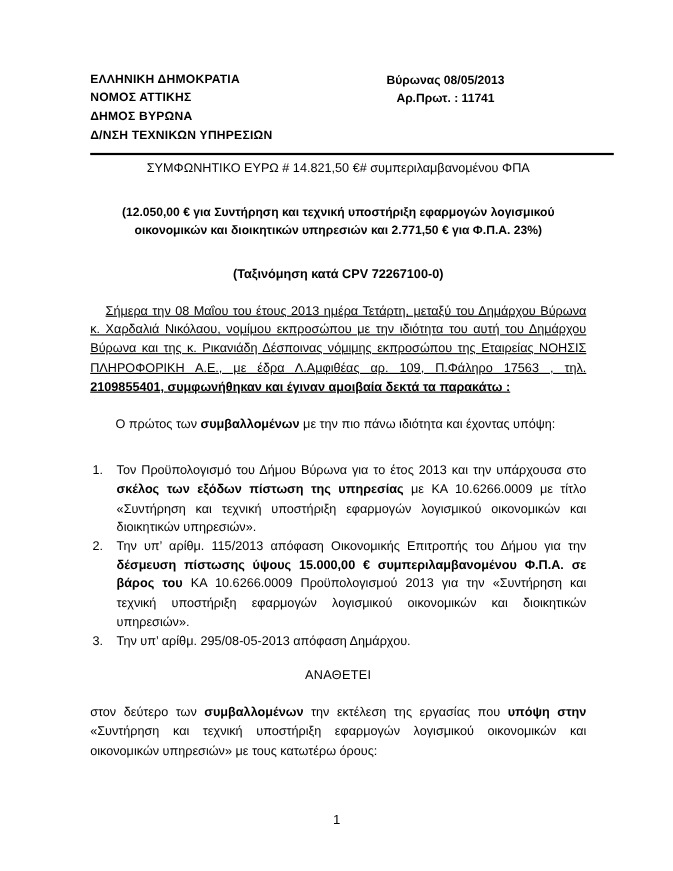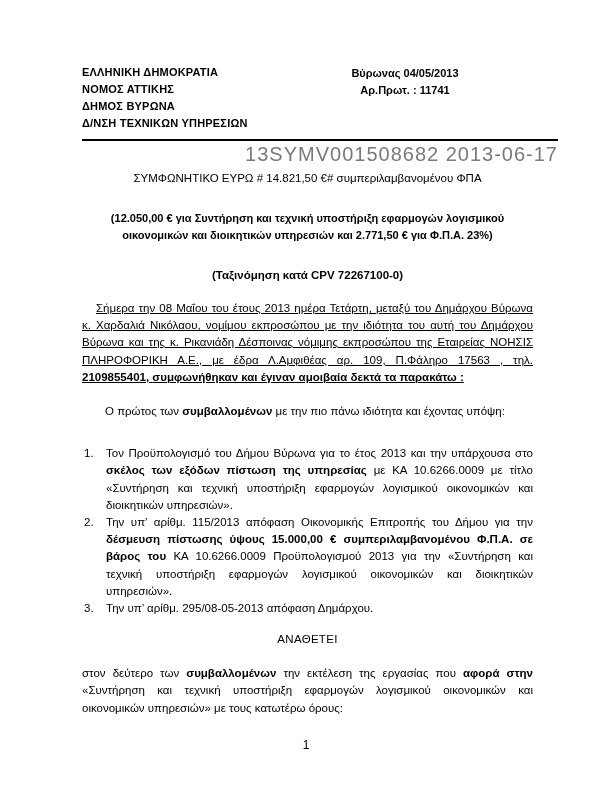--- a/index.html
+++ b/index.html
@@ -110,45 +110,44 @@
   <div class="content">
 
     <div class="hdr-row">
       <div class="hdr-left">
         <div>ΕΛΛΗΝΙΚΗ ΔΗΜΟΚΡΑΤΙΑ</div>
         <div>ΝΟΜΟΣ ΑΤΤΙΚΗΣ</div>
         <div>ΔΗΜΟΣ ΒΥΡΩΝΑ</div>
         <div>Δ/ΝΣΗ ΤΕΧΝΙΚΩΝ ΥΠΗΡΕΣΙΩΝ</div>
       </div>
       <div class="hdr-right">
-        <div>Βύρωνας 04/05/2013</div>
+        <div>Βύρωνας 08/05/2013</div>
         <div>Αρ.Πρωτ. : 11741</div>
       </div>
     </div>
 
     <div class="rule"></div>
 
-    <div class="ada" style="color: rgb(122, 122, 122);">13SYMV001508682 2013-06-17</div>
 
     <div class="title">ΣΥΜΦΩΝΗΤΙΚΟ ΕΥΡΩ # 14.821,50 €# συμπεριλαμβανομένου ΦΠΑ</div>
 
     <div class="amounts">(12.050,00 € για Συντήρηση και τεχνική υποστήριξη εφαρμογών λογισμικού οικονομικών και διοικητικών υπηρεσιών και 2.771,50 € για Φ.Π.Α. 23%)</div>
 
     <div class="cpv">(Ταξινόμηση κατά CPV 72267100-0)</div>
 
     <p class="para p-intro"><span>Σήμερα την 08 Μαΐου του έτους 2013 ημέρα Τετάρτη, μεταξύ του Δημάρχου Βύρωνα κ. Χαρδαλιά Νικόλαου, νομίμου εκπροσώπου με την ιδιότητα του αυτή του Δημάρχου Βύρωνα και της κ. Ρικανιάδη Δέσποινας νόμιμης εκπροσώπου της Εταιρείας ΝΟΗΣΙΣ ΠΛΗΡΟΦΟΡΙΚΗ Α.Ε., με έδρα Λ.Αμφιθέας αρ. 109, Π.Φάληρο 17563 , τηλ. </span><span class="b">2109855401,</span><span> </span><span class="b">συμφωνήθηκαν και έγιναν αμοιβαία δεκτά τα παρακάτω :</span></p>
 
     <p class="para p-preamble"><span>Ο πρώτος των </span><span class="b">συμβαλλομένων</span><span> με την πιο πάνω ιδιότητα και έχοντας υπόψη:</span></p>
 
     <ol class="cons">
         <li><span>Τον Προϋπολογισμό του Δήμου Βύρωνα για το έτος 2013 και την υπάρχουσα στο </span><span class="b">σκέλος των εξόδων πίστωση της υπηρεσίας</span><span> με ΚΑ 10.6266.0009 με τίτλο «Συντήρηση και τεχνική υποστήριξη εφαρμογών λογισμικού οικονομικών και διοικητικών υπηρεσιών».</span></li>
         <li><span>Την υπ’ αρίθμ. 115/2013 απόφαση Οικονομικής Επιτροπής του Δήμου για την </span><span class="b">δέσμευση πίστωσης ύψους 15.000,00 € συμπεριλαμβανομένου Φ.Π.Α. σε βάρος του</span><span> ΚΑ 10.6266.0009 Προϋπολογισμού 2013 για την «Συντήρηση και τεχνική υποστήριξη εφαρμογών λογισμικού οικονομικών και διοικητικών υπηρεσιών».</span></li>
         <li><span>Την υπ’ αρίθμ. 295/08-05-2013 απόφαση Δημάρχου.</span></li>
       </ol>
 
     <div class="award">ΑΝΑΘΕΤΕΙ</div>
 
-    <p class="para p-closing"><span>στον δεύτερο των </span><span class="b">συμβαλλομένων</span><span> την εκτέλεση της εργασίας που </span><span class="b">αφορά στην</span><span> «Συντήρηση και τεχνική υποστήριξη εφαρμογών λογισμικού οικονομικών και οικονομικών υπηρεσιών» με τους κατωτέρω όρους:</span></p>
+    <p class="para p-closing"><span>στον δεύτερο των </span><span class="b">συμβαλλομένων</span><span> την εκτέλεση της εργασίας που </span><span class="b">υπόψη στην</span><span> «Συντήρηση και τεχνική υποστήριξη εφαρμογών λογισμικού οικονομικών και οικονομικών υπηρεσιών» με τους κατωτέρω όρους:</span></p>
 
   </div>
 
   <div class="footer">1</div>
 </div>
 
 </body></html>

